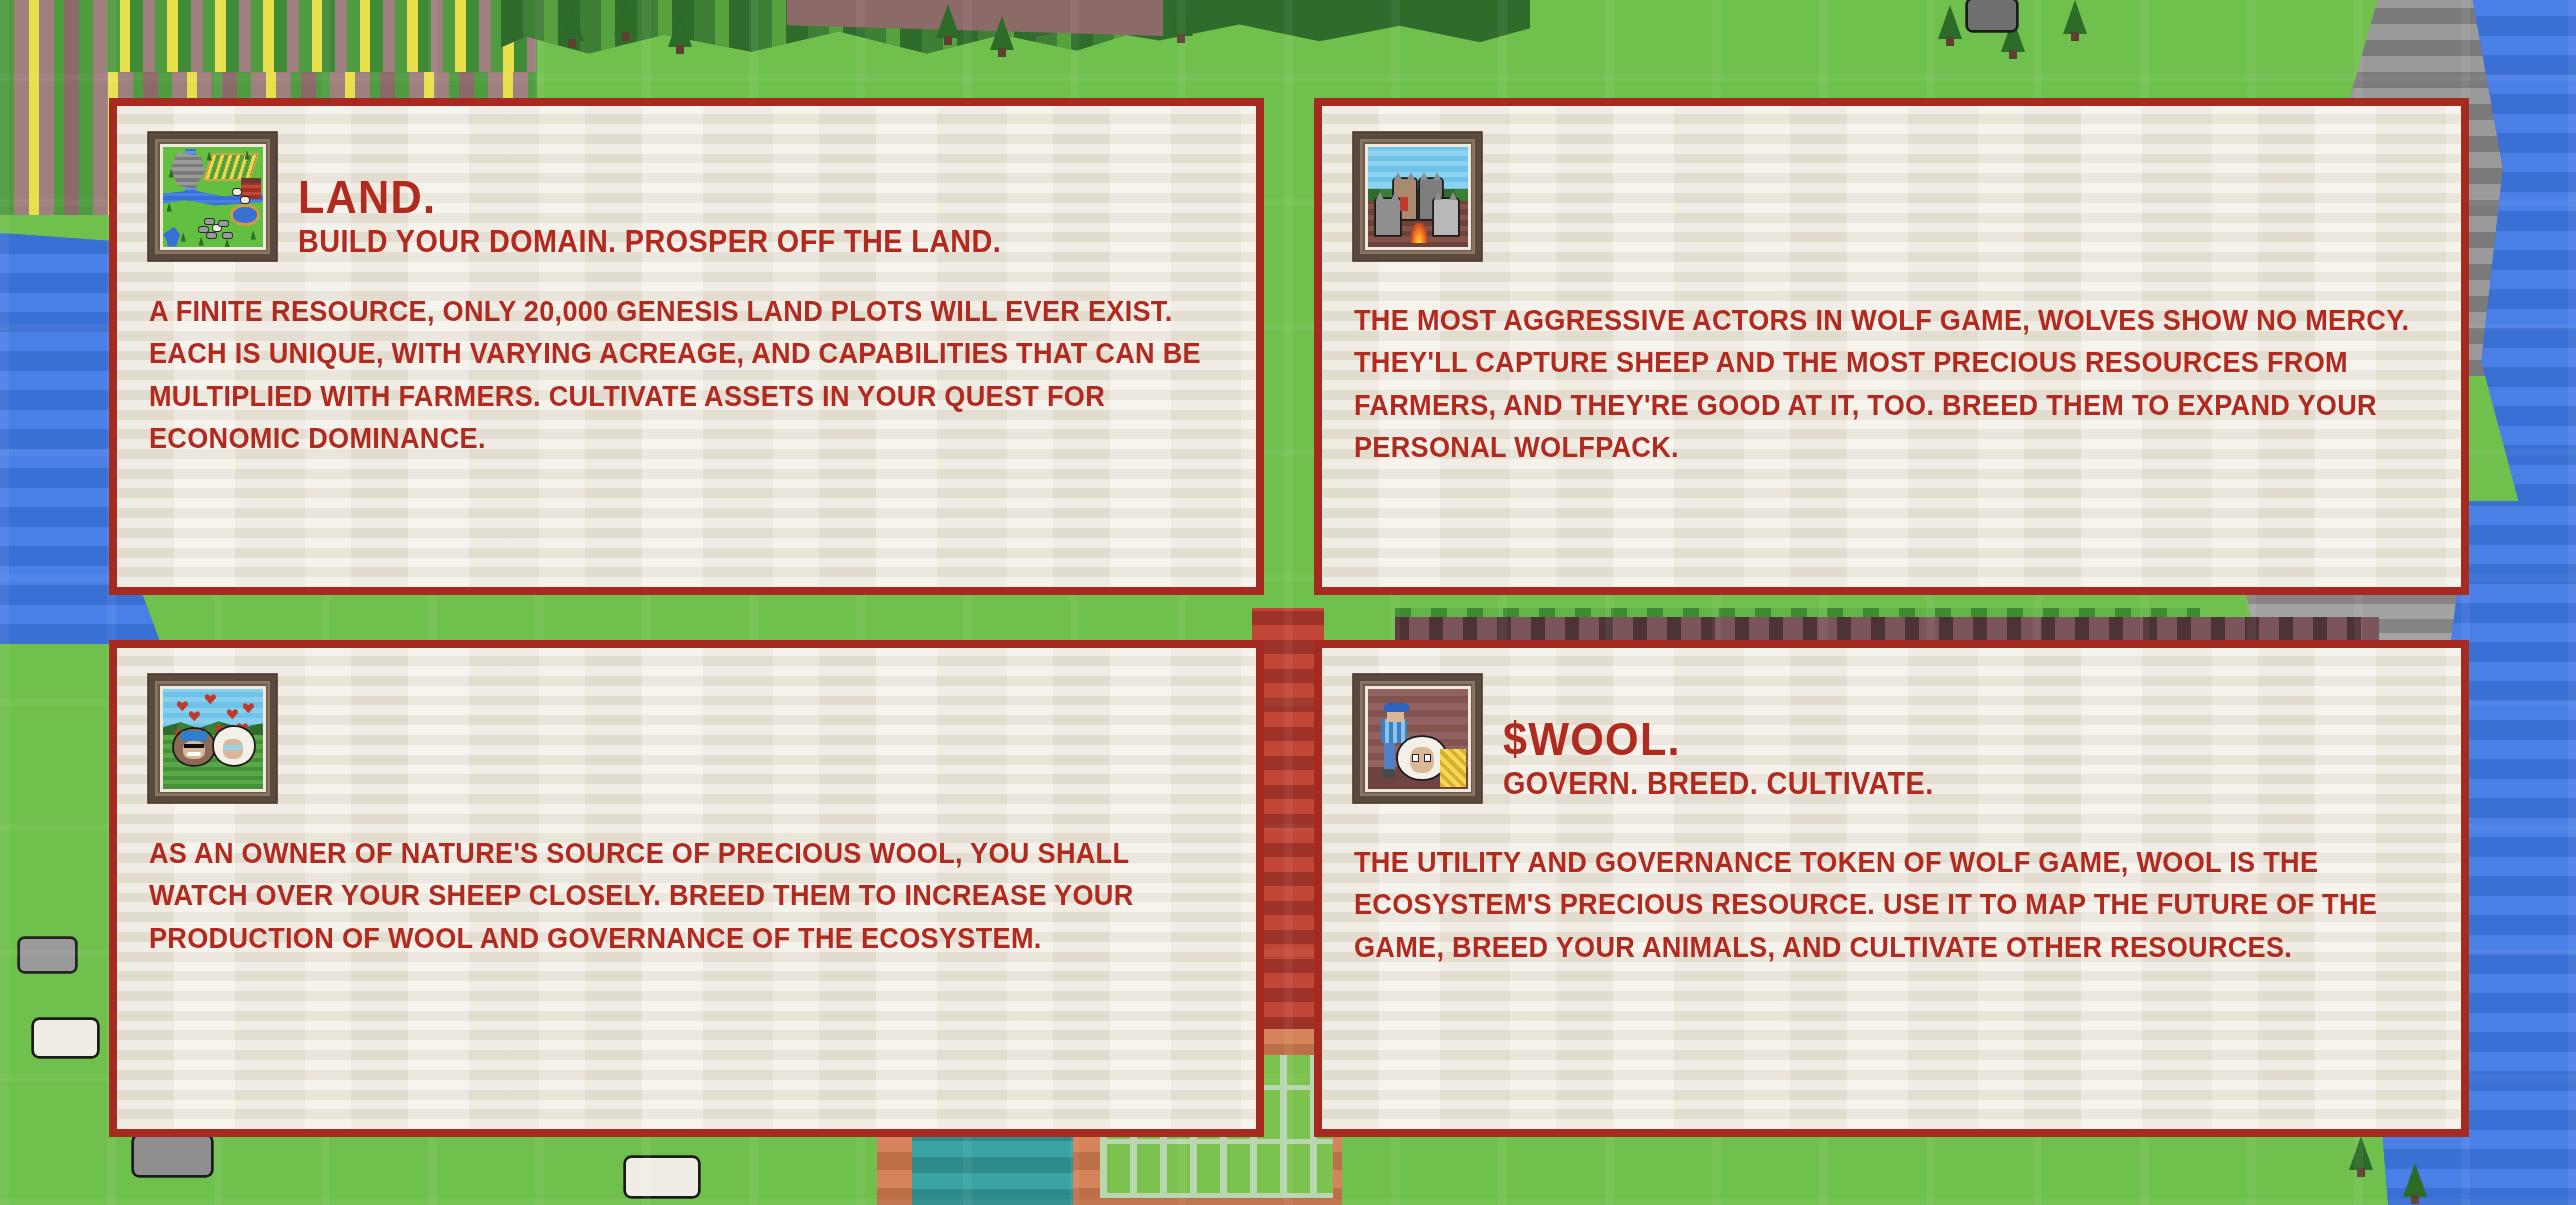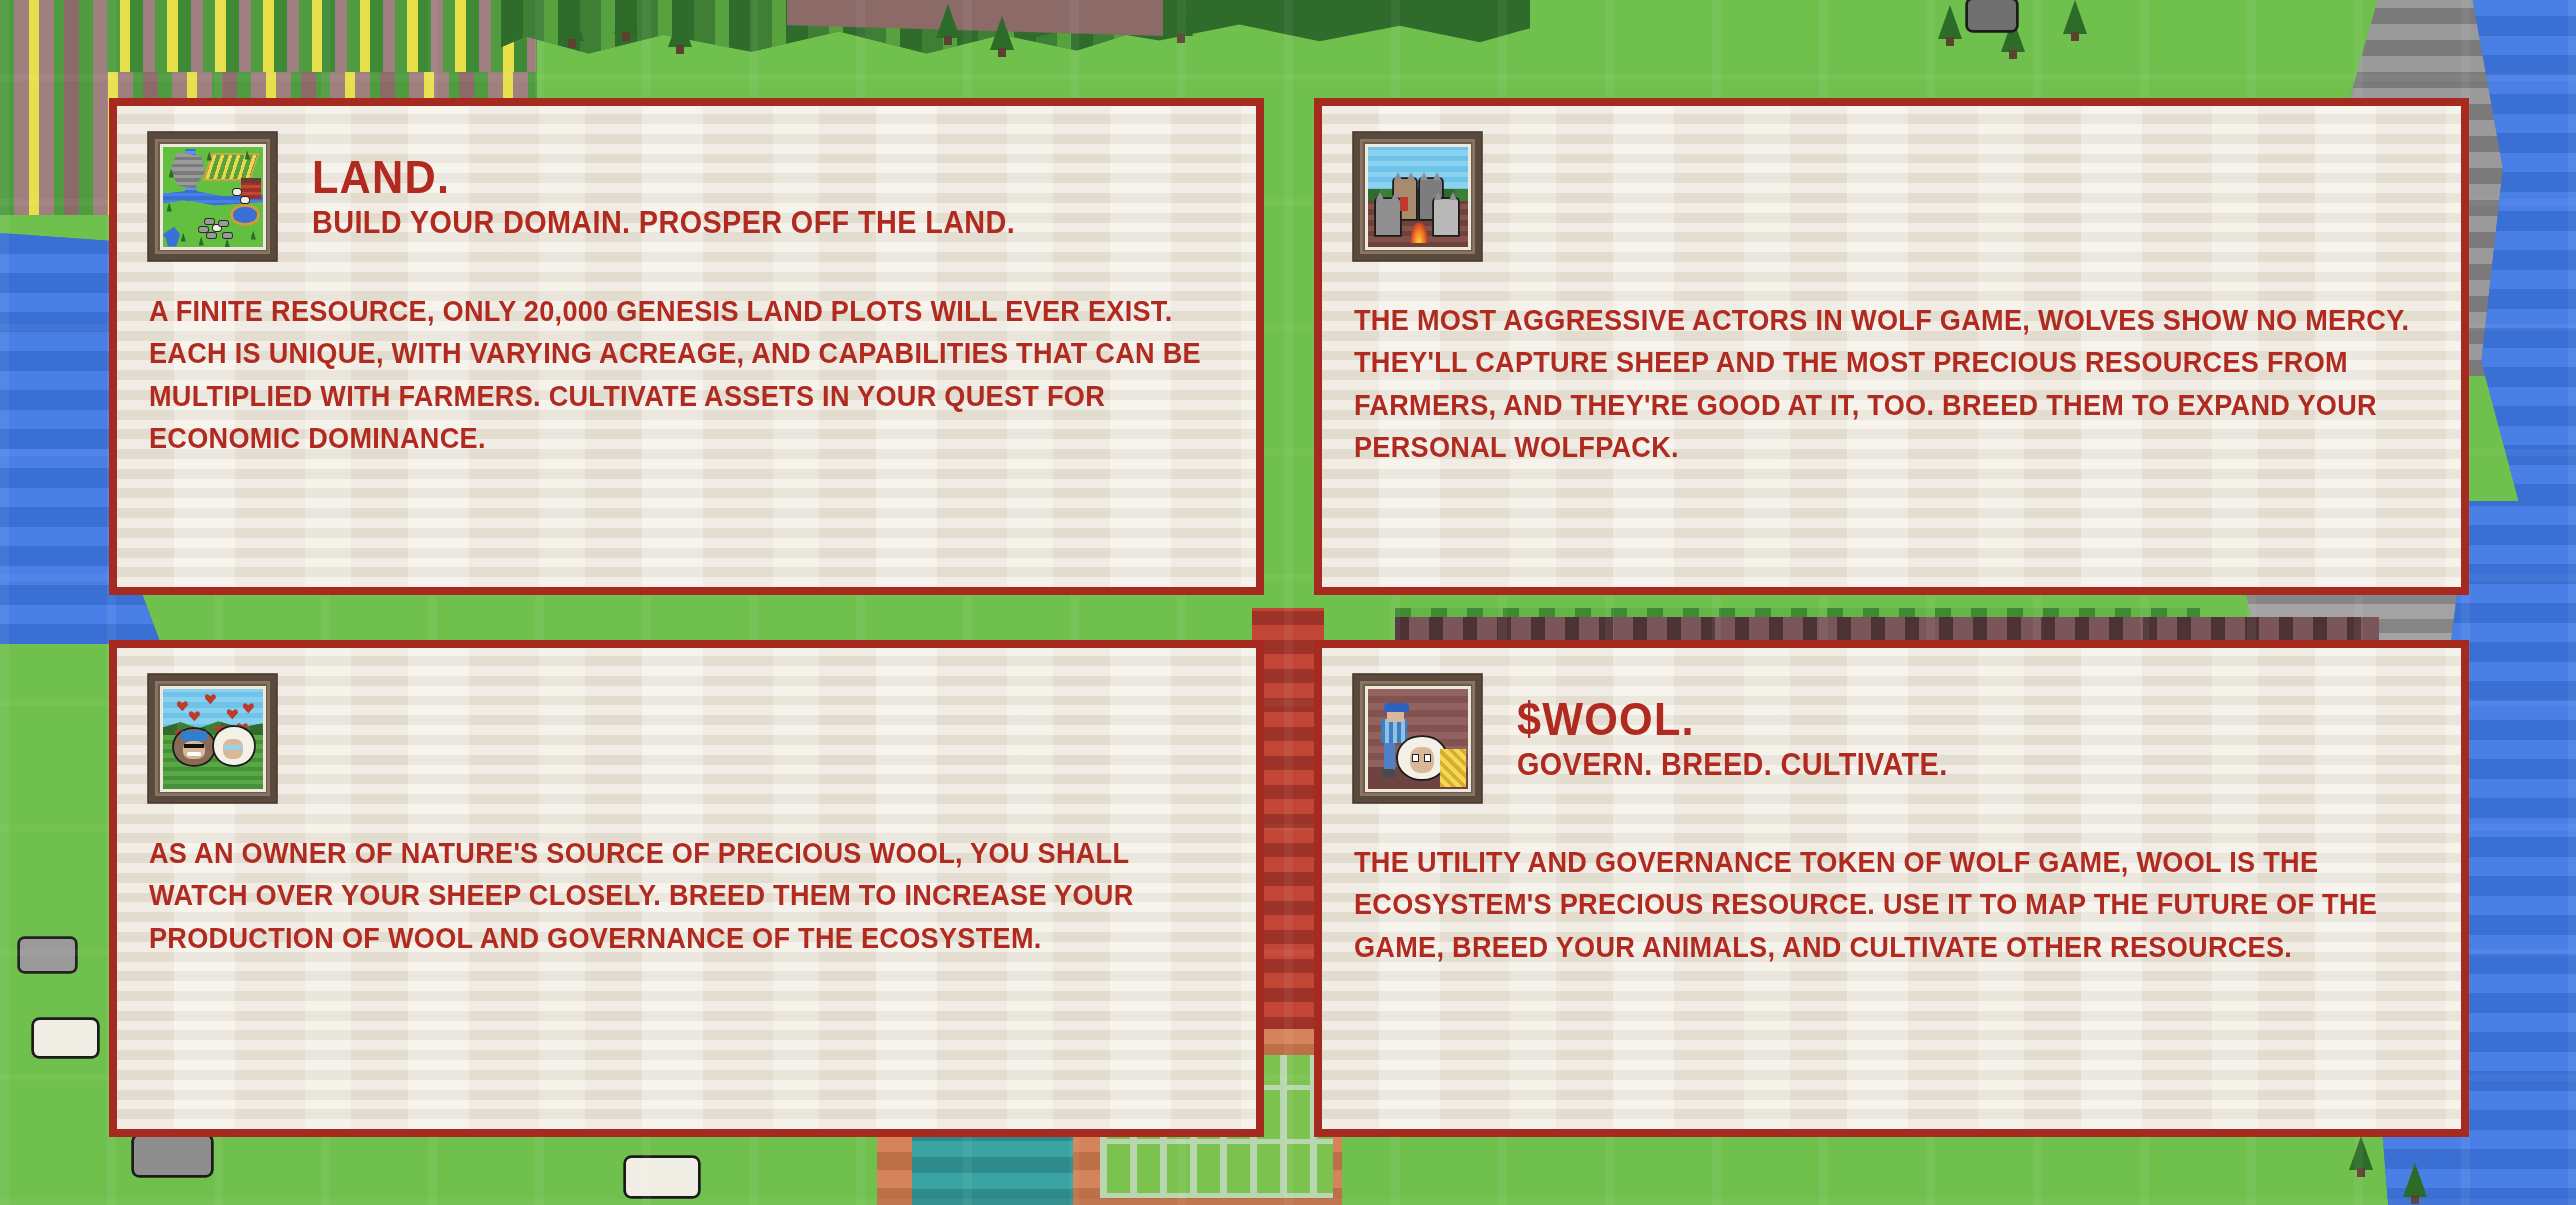--- a/index.html
+++ b/index.html
@@ -183,21 +183,21 @@
         rgba(255,255,255,0.38) 0px, rgba(255,255,255,0.38) 9.8px,
         rgba(0,0,0,0.022) 9.8px, rgba(0,0,0,0.022) 19.7px),
       repeating-linear-gradient(90deg,
         rgba(0,0,0,0.018) 0px, rgba(0,0,0,0.018) 57px,
         rgba(255,255,255,0.30) 57px, rgba(255,255,255,0.30) 118px,
         rgba(0,0,0,0.015) 118px, rgba(0,0,0,0.015) 188px,
         rgba(255,255,255,0.22) 188px, rgba(255,255,255,0.22) 234px);
     padding: 27px 32px 25px 32px;
     overflow: hidden;
   }
-  .card-top { display: flex; gap: 36px; align-items: center; }
+  .card-top { display: flex; gap: 22px; align-items: flex-end; }
 
   
   .frame {
     flex: 0 0 auto;
     width: 127px; height: 127px;
     background: #6d5b4c;
     border: 6.3px solid #5a4a3d;
     padding: 4.5px;
     box-shadow: inset 0 0 0 2.7px #8a7663, 0 0 0 1.8px #4a3c31;
     position: relative;

